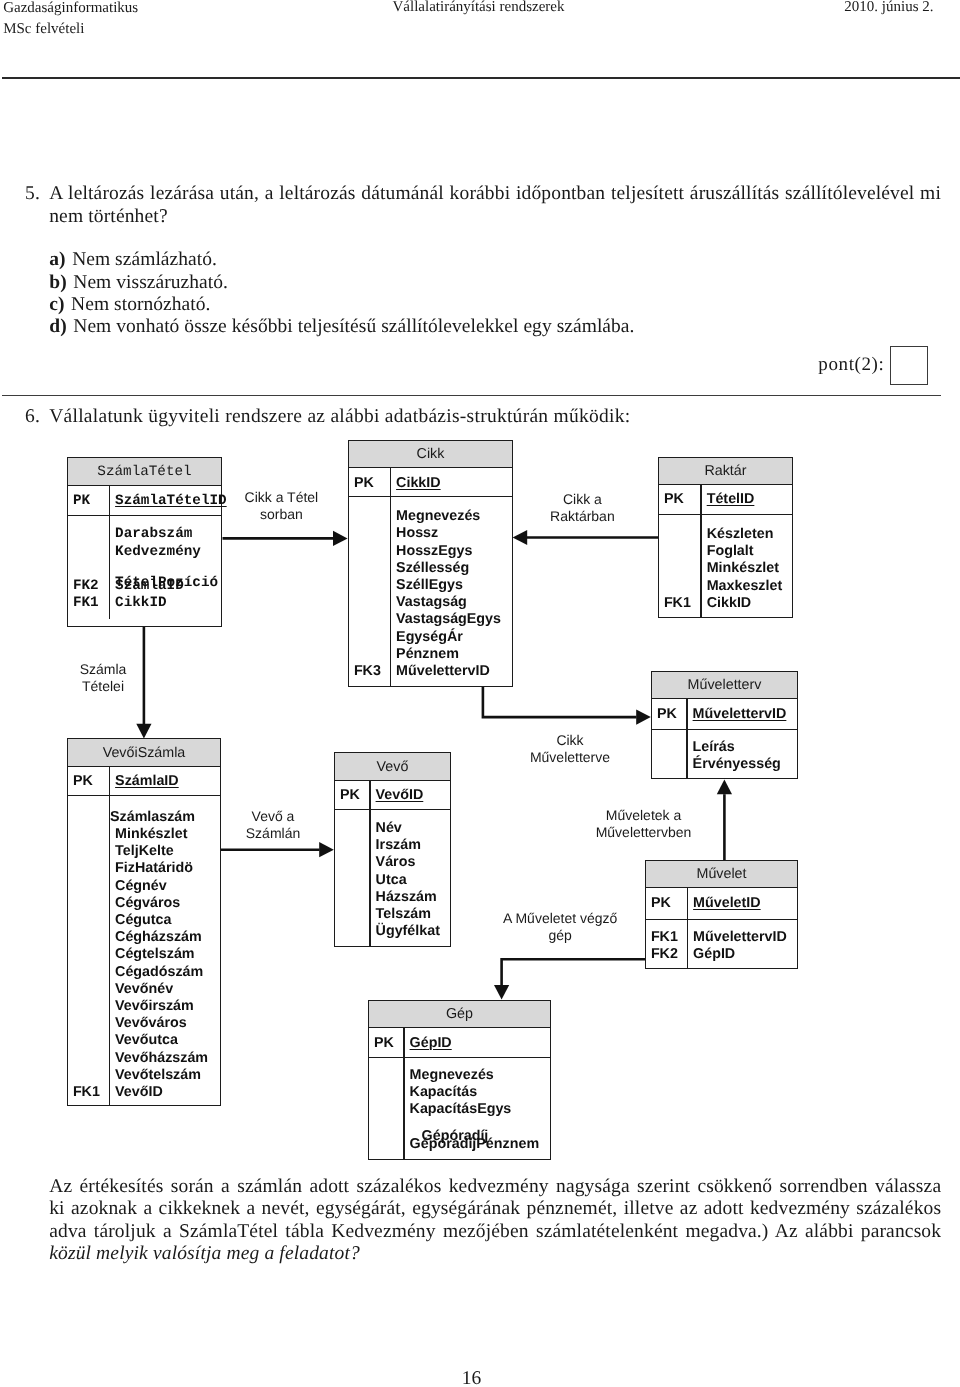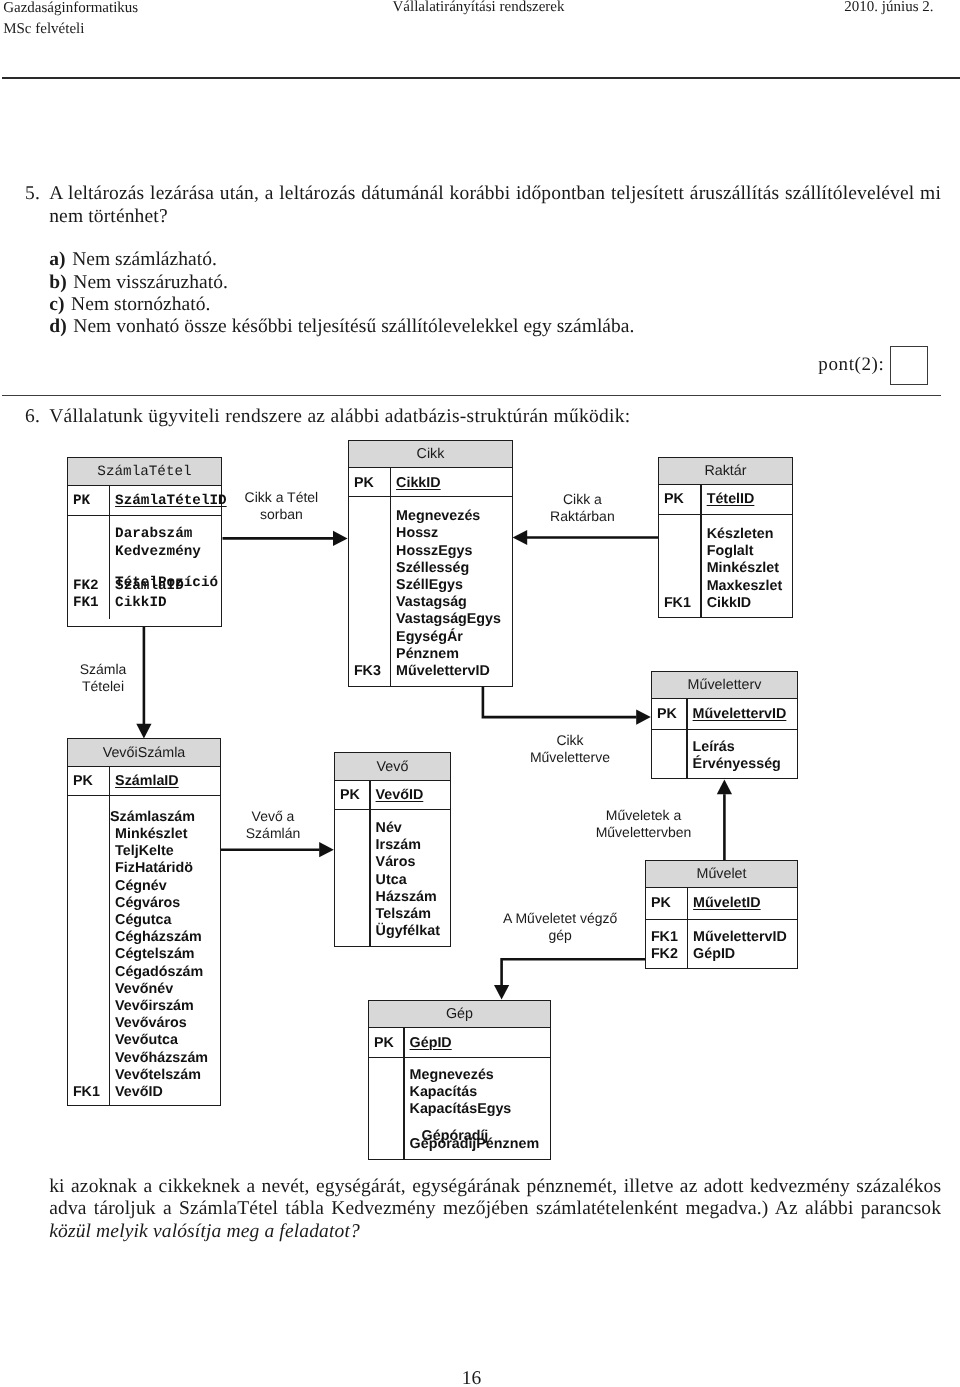--- a/index.html
+++ b/index.html
@@ -252,18 +252,19 @@
         <div>Műveletek a</div>
         <div>Művelettervben</div>
       </div>
 <div class="rel" style="left:560.2px;top:909.9px;">
         <div>A Műveletet végző</div>
         <div>gép</div>
       </div>
   </div>
 
   <div class="closing">
+    <div class="cline">Az értékesítés során a számlán adott százalékos kedvezmény nagysága szerint csökkenő sorrendben válassza</div>
     <div class="cline">ki azoknak a cikkeknek a nevét, egységárát, egységárának pénznemét, illetve az adott kedvezmény százalékos</div>
     <div class="cline">adva tároljuk a SzámlaTétel tábla Kedvezmény mezőjében számlatételenként megadva.) Az alábbi parancsok</div>
     <div class="cline last">közül melyik valósítja meg a feladatot?</div>
   </div>
   <div class="pagenum">16</div>
 </div>
 
 </body></html>

